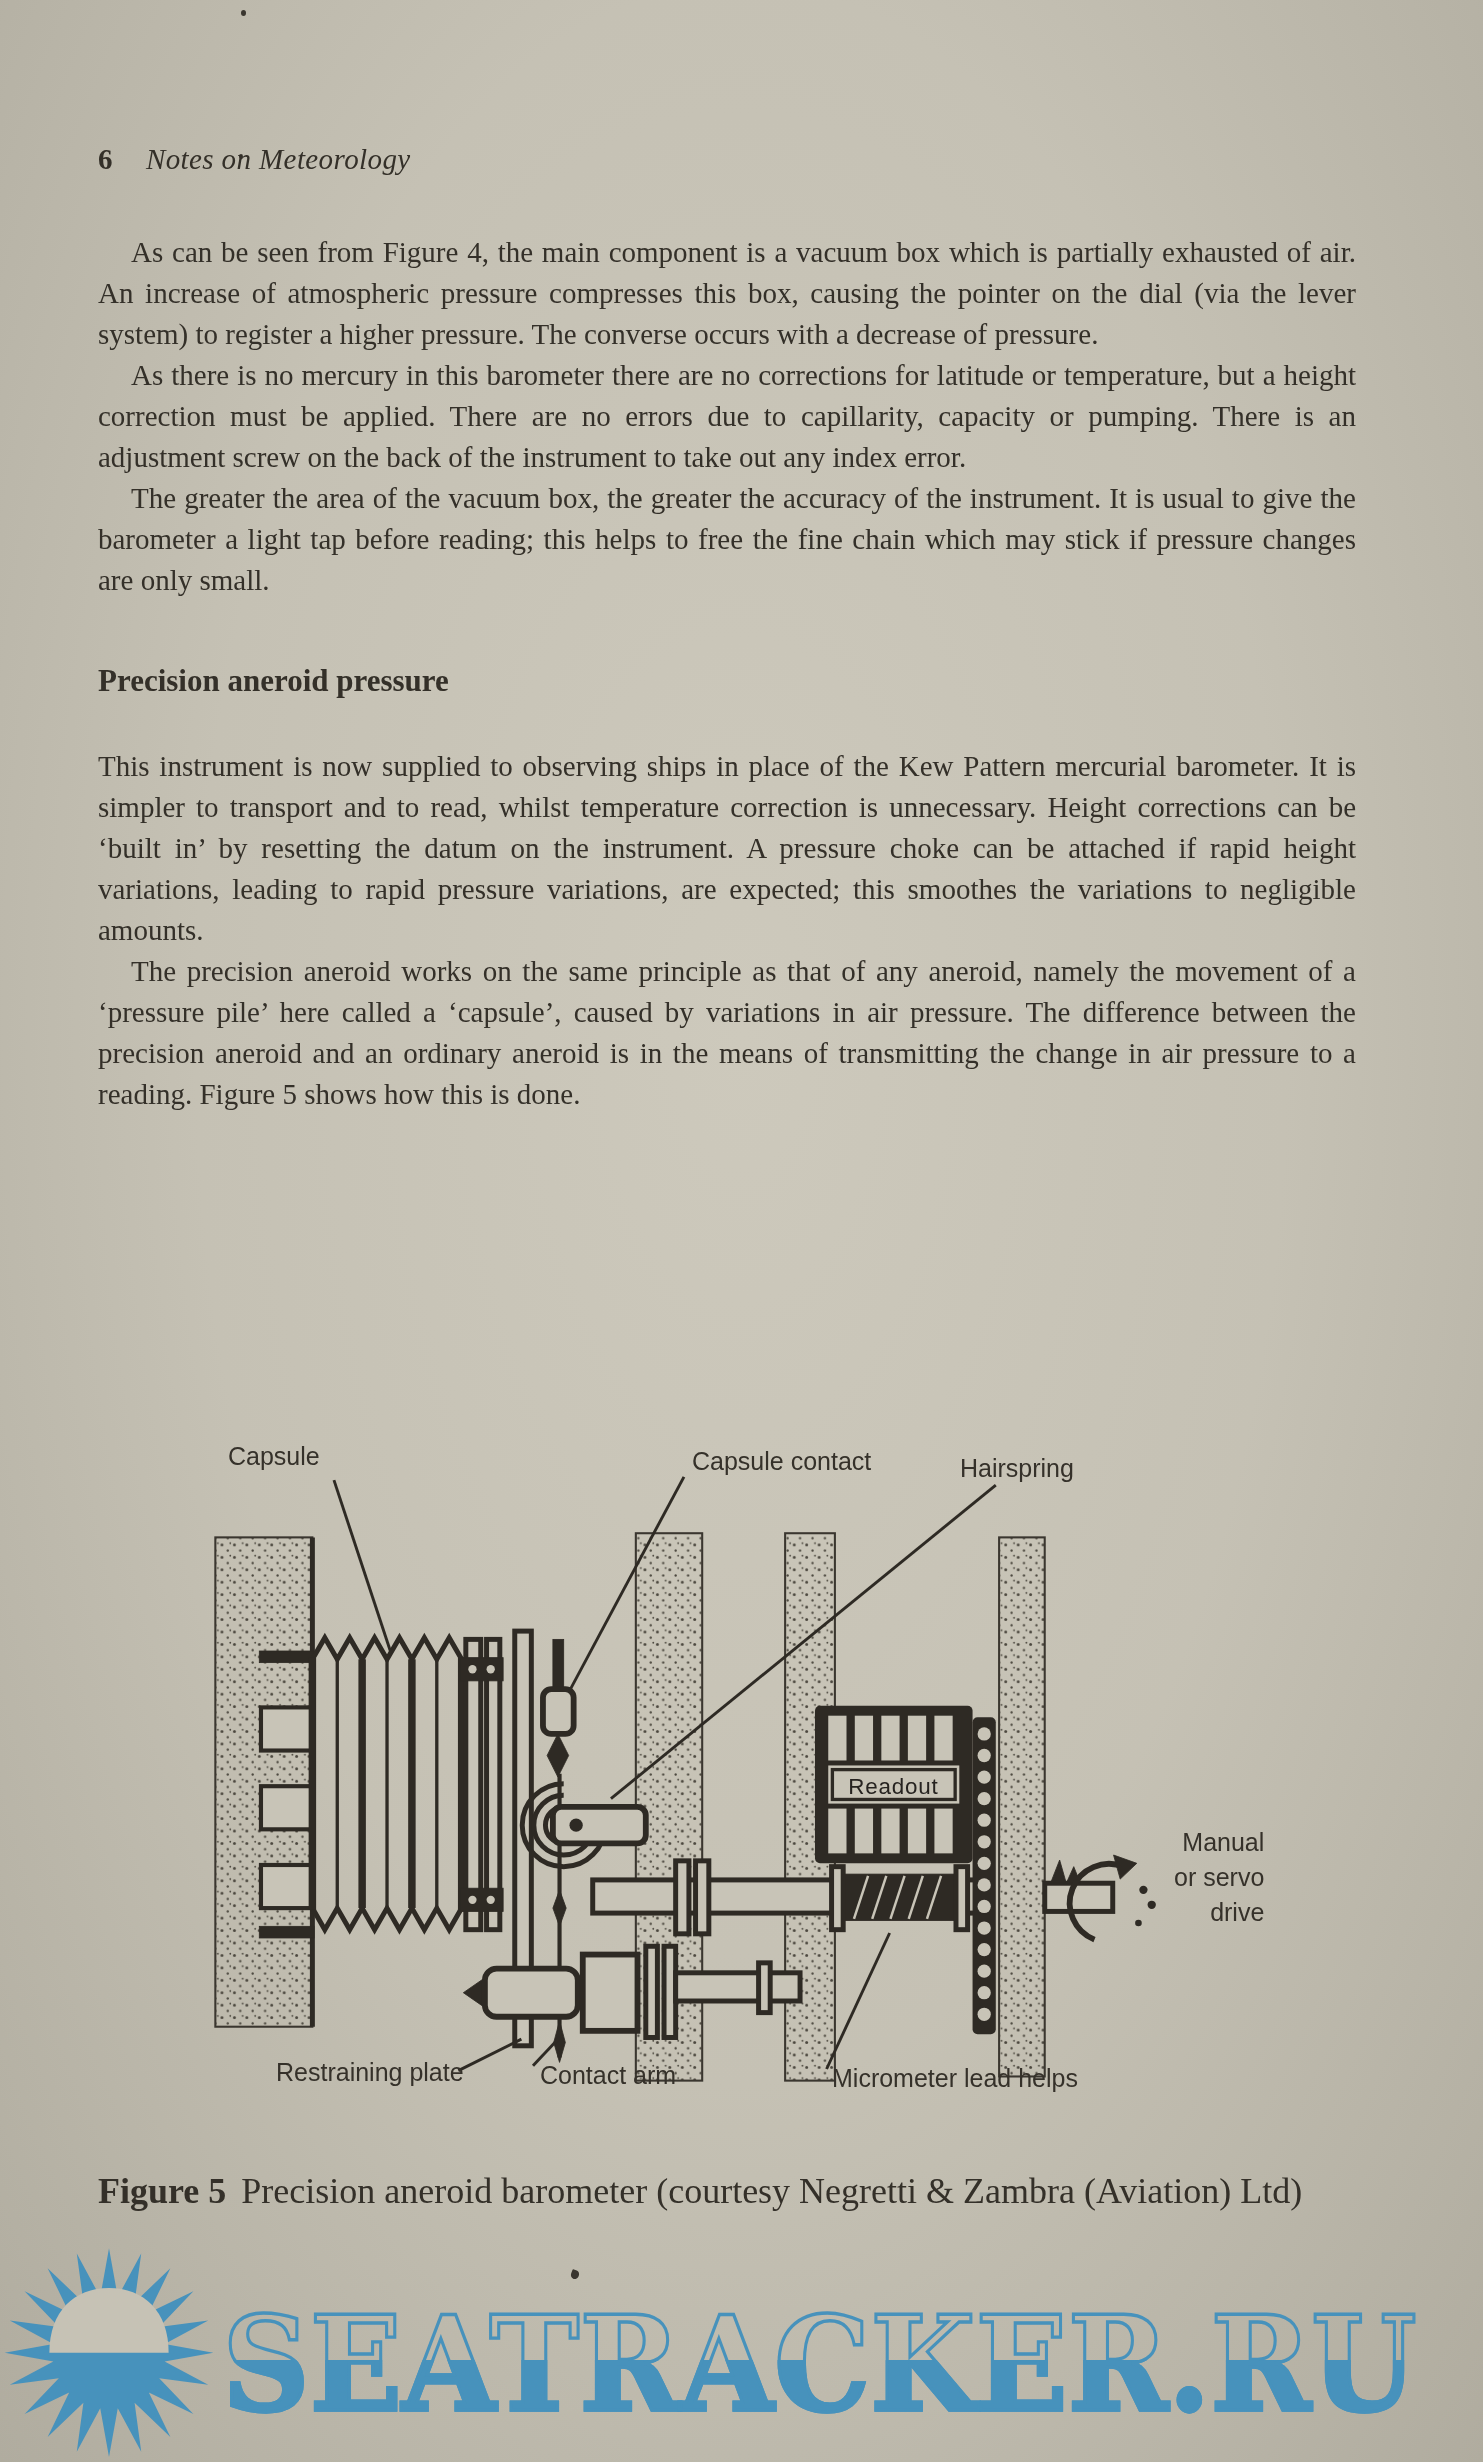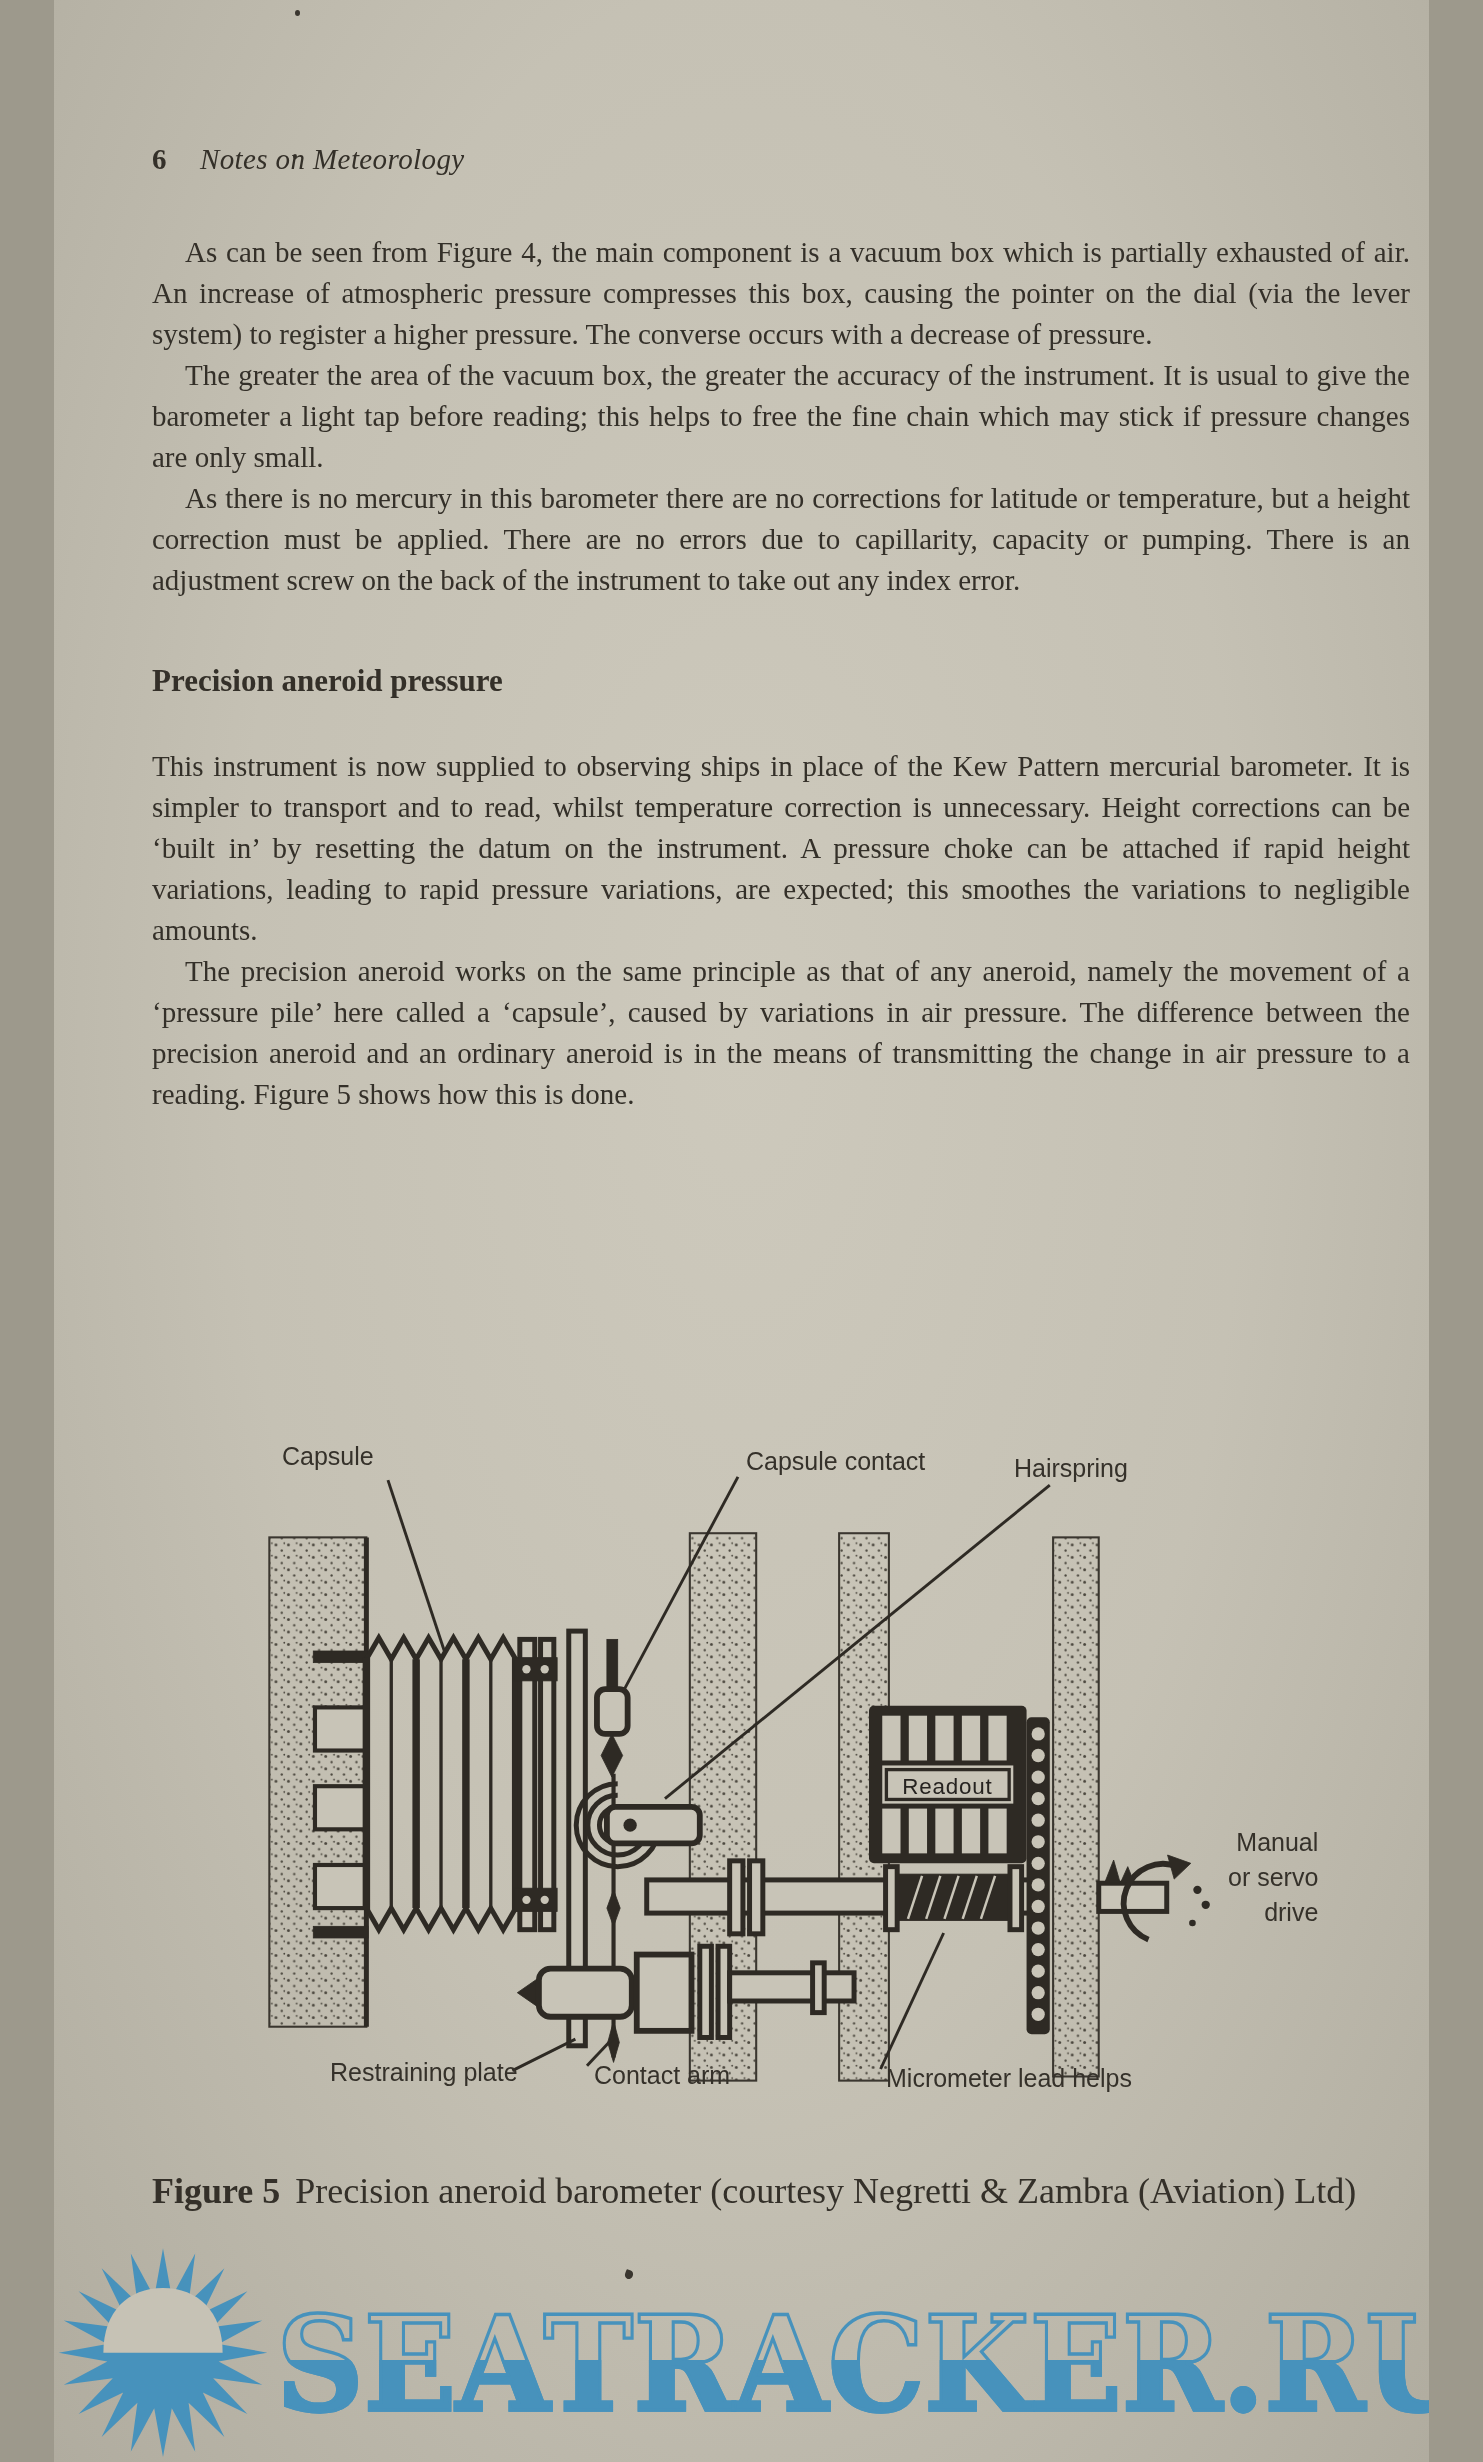--- a/index.html
+++ b/index.html
@@ -1,18 +1,18 @@
 <!DOCTYPE html>
 <html style="font-size:13.3px"><head>
 <meta charset="utf-8">
 <style>
   html,body{margin:0;padding:0;background:#9d998c;}
   .page{
     position:relative;
-    width:1375px;height:2462px;
+    width:1483px;height:2462px;
     margin:0 auto;
     background:radial-gradient(ellipse at 50% 42%, #cdc9bc 0%, #c5c1b4 52%, #b2ae a1 100%);
     background:radial-gradient(ellipse at 50% 42%, #cdc9bc 0%, #c5c1b4 52%, #b0ac9f 100%);
     overflow:hidden;
     font-family:"Liberation Serif", serif;
     color:#343029;
   }
   .speck{position:absolute;background:#3a362f;border-radius:50%;}
   .s1{left:241px;top:10px;width:5px;height:5.8px;}
   .s2{left:239px;top:154px;width:4.1px;height:5px;}
@@ -86,22 +86,22 @@
   <div class="speck s1"></div>
   <div class="speck s2"></div>
   <div class="speck s3"></div>
 
   <div class="running-head">
     <span class="pagenum">6</span><span class="title">Notes on Meteorology</span>
   </div>
 
   <div class="textcol">
     <p class="indent">As can be seen from Figure 4, the main component is a vacuum box which is partially exhausted of air. An increase of atmospheric pressure compresses this box, causing the pointer on the dial (via the lever system) to register a higher pressure. The converse occurs with a decrease of pressure.</p>
+    <p class="indent">As there is no mercury in this barometer there are no corrections for latitude or temperature, but a height correction must be applied. There are no errors due to capillarity, capacity or pumping. There is an adjustment screw on the back of the instrument to take out any index error.</p>
     <p class="indent">The greater the area of the vacuum box, the greater the accuracy of the instrument. It is usual to give the barometer a light tap before reading; this helps to free the fine chain which may stick if pressure changes are only small.</p>
-    <p class="indent">As there is no mercury in this barometer there are no corrections for latitude or temperature, but a height correction must be applied. There are no errors due to capillarity, capacity or pumping. There is an adjustment screw on the back of the instrument to take out any index error.</p>
     <h2>Precision aneroid pressure</h2>
     <p>This instrument is now supplied to observing ships in place of the Kew Pattern mercurial barometer. It is simpler to transport and to read, whilst temperature correction is unnecessary. Height corrections can be ‘built in’ by resetting the datum on the instrument. A pressure choke can be attached if rapid height variations, leading to rapid pressure variations, are expected; this smoothes the variations to negligible amounts.</p>
     <p class="indent">The precision aneroid works on the same principle as that of any aneroid, namely the movement of a ‘pressure pile’ here called a ‘capsule’, caused by variations in air pressure. The difference between the precision aneroid and an ordinary aneroid is in the means of transmitting the change in air pressure to a reading. Figure 5 shows how this is done.</p>
   </div>
 
   <figure class="fig">
     <svg viewBox="0 0 1560 885">
       <defs>
         <pattern id="stip" width="15" height="15" patternUnits="userSpaceOnUse">
           <circle cx="3" cy="4" r="1.8" fill="#4b473e"></circle>

